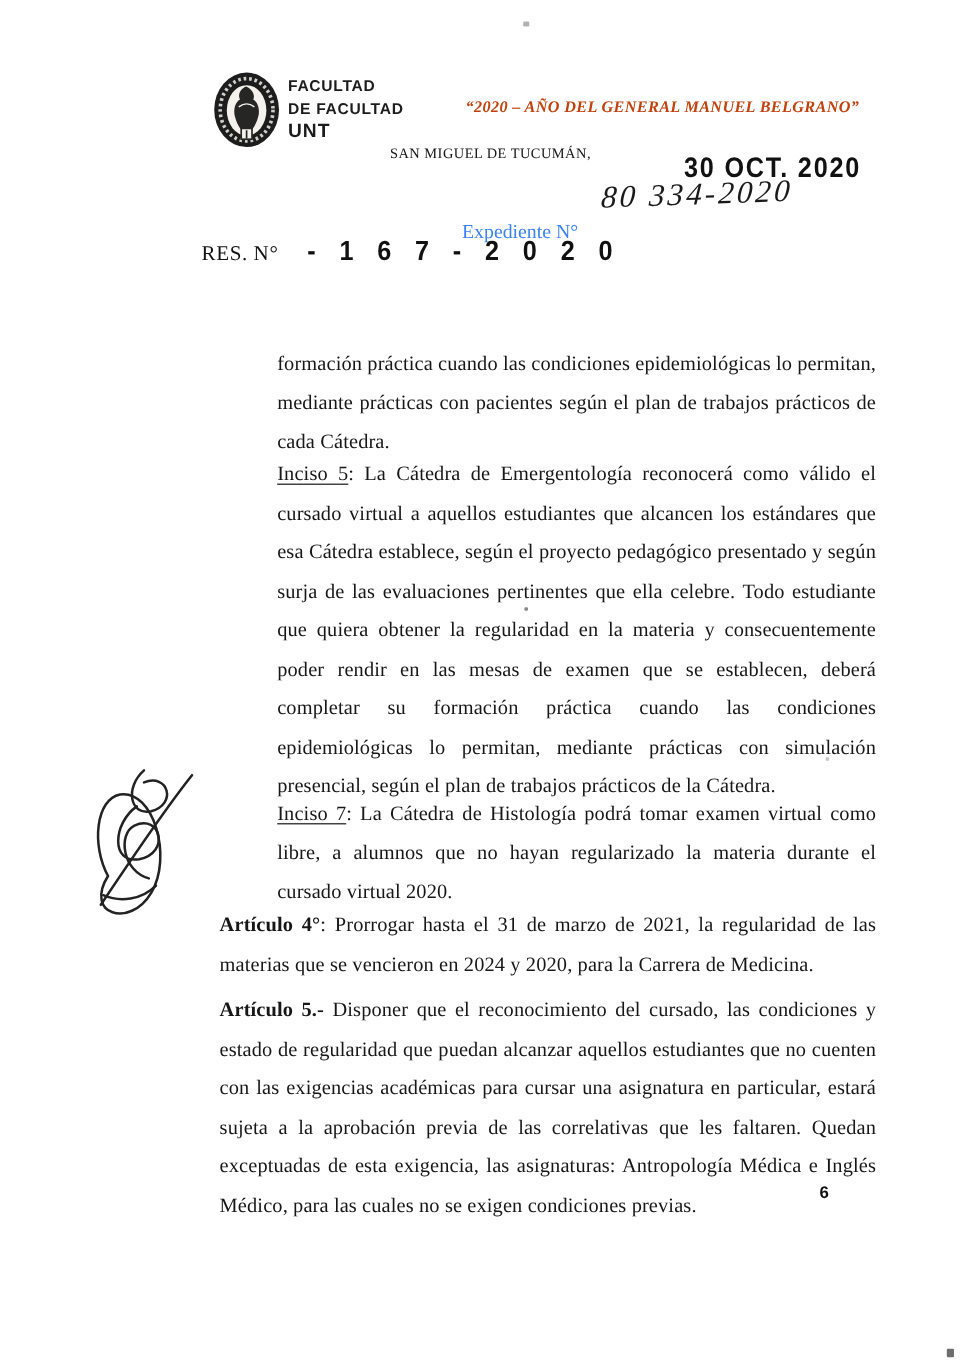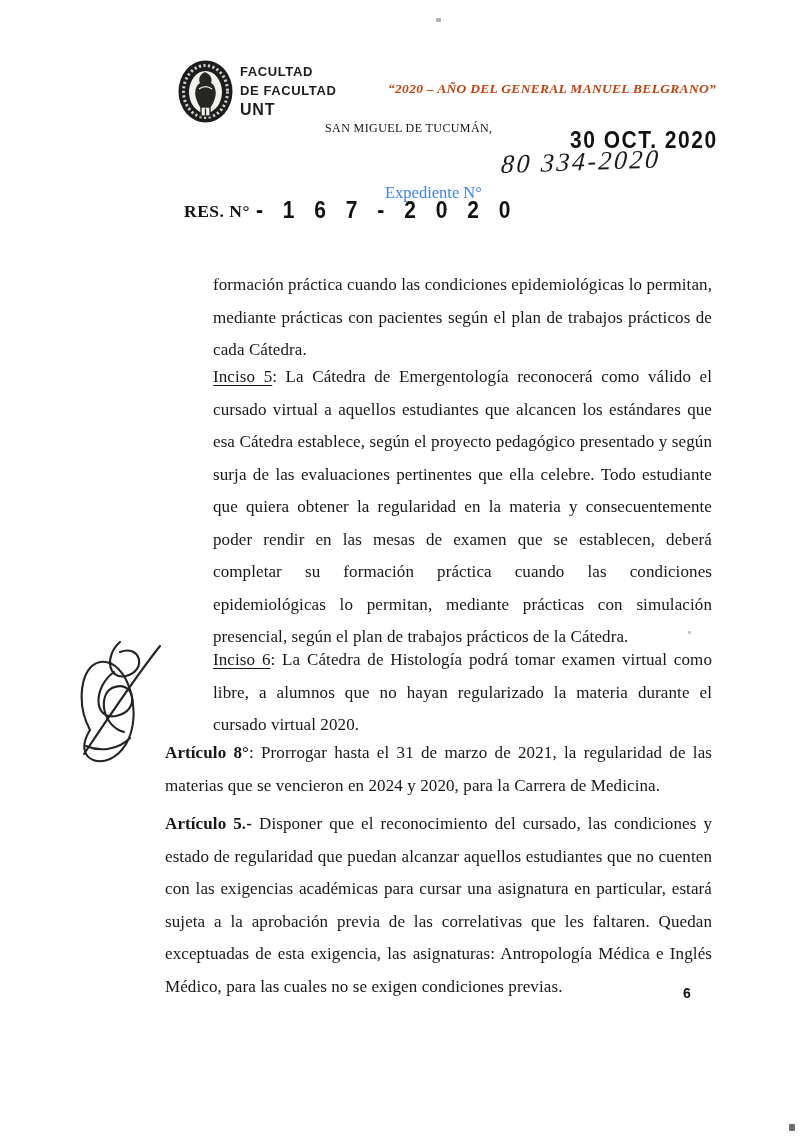--- a/index.html
+++ b/index.html
@@ -46,34 +46,34 @@
   }
   .expediente-number {
     left: 501px; top: 150px;
     font-family: "Liberation Serif", serif;
     font-style: italic; font-size: 26px; letter-spacing: 2.5px;
     color: #1a1a1a; transform: rotate(-2deg) skewX(-6deg);
     transform-origin: left center; white-space: nowrap;
   }
 
   .res-label {
-    left: 184px; top: 201px;
-    font-weight: 700; font-size: 17.5px; letter-spacing: 0.5px; color: #111;
+    left: 168px; top: 201px;
+    font-weight: 400; font-size: 17.5px; letter-spacing: 0.5px; color: #111;
   }
   .res-number {
     left: 256px; top: 197px;
     font-family: "Liberation Sans", sans-serif;
     font-weight: 700; font-size: 21px; letter-spacing: 7px;
     color: #111; transform: scaleY(1.1); transform-origin: top left;
     white-space: nowrap;
   }
 
   
   .para {
-    position: absolute; margin: 0;
+    position: absolute; margin: 18px;
     text-align: justify;
     font-size: 17px; line-height: 32.5px;
     color: #171717; letter-spacing: 0.1px;
   }
   .para.p1, .para.p2, .para.p3 { left: 213px; width: 499px; }
   .para.p4, .para.p5 { left: 165px; width: 547px; }
   .para.p1 { top: 269px; }
   .para.p2 { top: 361px; }
   .para.p3 { top: 644px; }
   .para.p4 { top: 737px; }
@@ -118,22 +118,22 @@
 
 <div class="abs expediente-label">Expediente N°</div>
 <div class="abs expediente-number">80 334-2020</div>
 
 <div class="abs res-label">RES. N°</div>
 <div class="abs res-number">- 1 6 7 - 2 0 2 0</div>
 
 <div>
     <p class="para p1"><span>formación práctica cuando las condiciones epidemiológicas lo permitan, mediante prácticas con pacientes según el plan de trabajos prácticos de cada Cátedra.</span></p>
     <p class="para p2"><span class="lead underline">Inciso 5</span><span>: La Cátedra de Emergentología reconocerá como válido el cursado virtual a aquellos estudiantes que alcancen los estándares que esa Cátedra establece, según el proyecto pedagógico presentado y según surja de las evaluaciones pertinentes que ella celebre. Todo estudiante que quiera obtener la regularidad en la materia y consecuentemente poder rendir en las mesas de examen que se establecen, deberá completar su formación práctica cuando las condiciones epidemiológicas lo permitan, mediante prácticas con simulación presencial, según el plan de trabajos prácticos de la Cátedra.</span></p>
-    <p class="para p3"><span class="lead underline">Inciso 6</span><span>: La Cátedra de Histología podrá tomar examen virtual como libre, a alumnos que no hayan regularizado la materia durante el cursado virtual 2020.</span></p>
-    <p class="para p4"><span class="lead bold">Artículo 8°</span><span>: Prorrogar hasta el 31 de marzo de 2021, la regularidad de las materias que se vencieron en 2024 y 2020, para la Carrera de Medicina.</span></p>
+    <p class="para p3"><span class="lead underline">Inciso 7</span><span>: La Cátedra de Histología podrá tomar examen virtual como libre, a alumnos que no hayan regularizado la materia durante el cursado virtual 2020.</span></p>
+    <p class="para p4"><span class="lead bold">Artículo 4°</span><span>: Prorrogar hasta el 31 de marzo de 2021, la regularidad de las materias que se vencieron en 2024 y 2020, para la Carrera de Medicina.</span></p>
     <p class="para p5"><span class="lead bold">Artículo 5.-</span><span> Disponer que el reconocimiento del cursado, las condiciones y estado de regularidad que puedan alcanzar aquellos estudiantes que no cuenten con las exigencias académicas para cursar una asignatura en particular, estará sujeta a la aprobación previa de las correlativas que les faltaren. Quedan exceptuadas de esta exigencia, las asignaturas: Antropología Médica e Inglés Médico, para las cuales no se exigen condiciones previas.</span></p>
   </div>
 
 <div class="abs signature">
   <svg width="120" height="142" viewBox="0 0 120 142">
     <g fill="none" stroke="#232323" stroke-width="2.1" stroke-linecap="round">
       <path d="M34 96 C 14 128, 52 140, 70 110 C 88 80, 72 24, 44 28 C 24 32, 20 70, 34 96 Z"></path>
       <path d="M104 12 C 80 42, 52 84, 28 120"></path>
       <path d="M58 38 C 38 52, 36 86, 60 82 C 86 77, 78 44, 56 54 C 42 61, 46 92, 68 98"></path>
       <path d="M64 8 C 48 22, 52 46, 70 42 C 92 36, 84 10, 64 18"></path>

